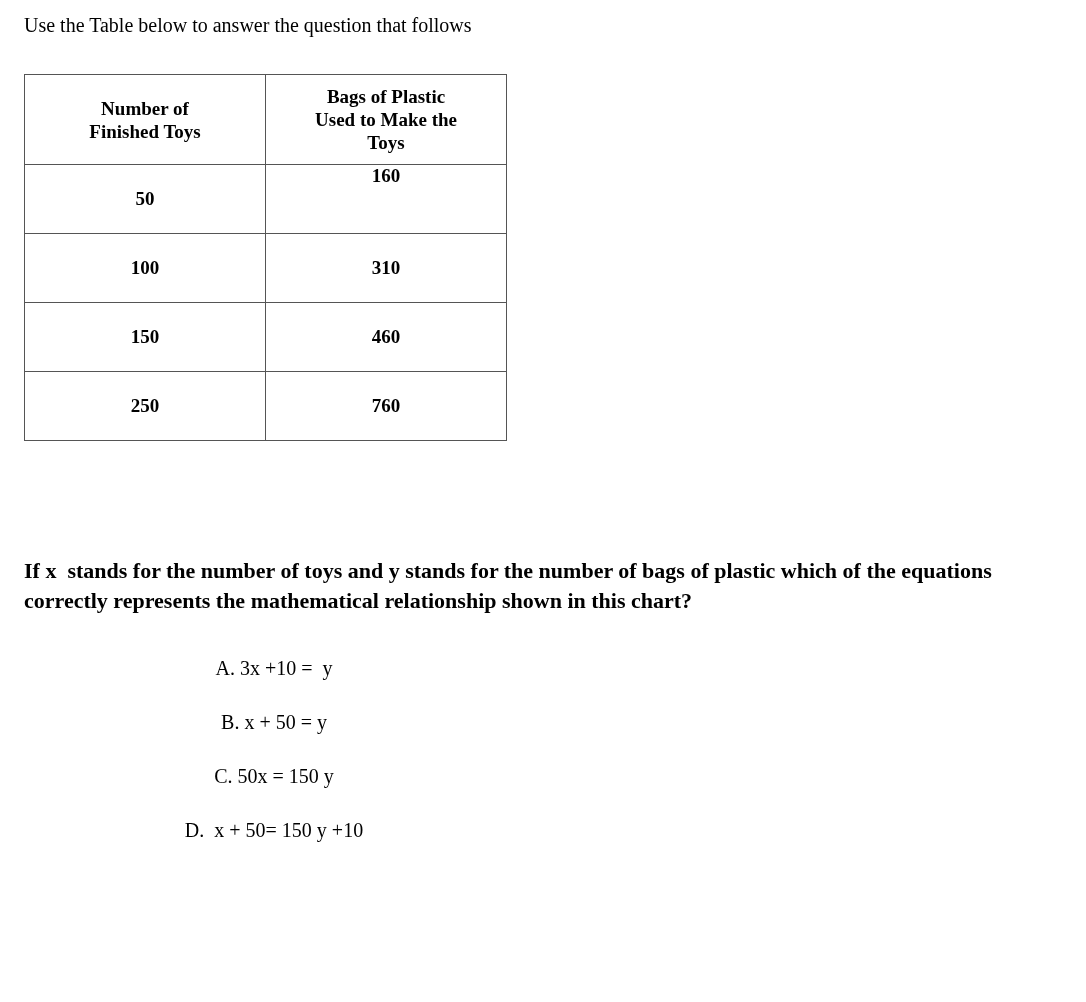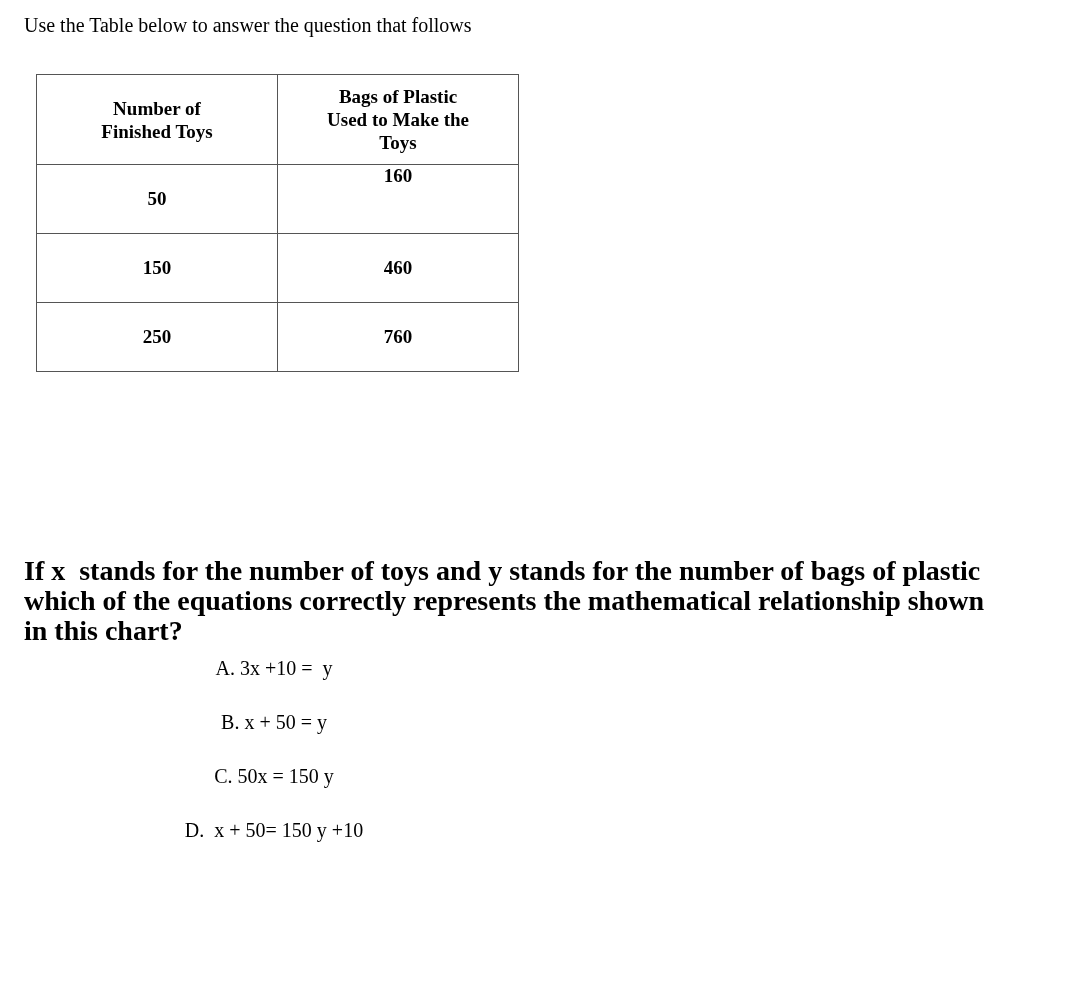--- a/index.html
+++ b/index.html
@@ -32,21 +32,21 @@
     top: 12px;
     font-size: 20px;
     line-height: 26px;
     font-weight: 400;
     white-space: pre;
   }
 
   
   .table-wrap {
     position: absolute;
-    left: 36px;
+    left: 24px;
     top: 74px;
     width: 482px;
   }
   table.data-table {
     border-collapse: collapse;
     width: 482px;
     table-layout: fixed;
   }
   table.data-table td,
   table.data-table th {
@@ -79,21 +79,21 @@
     vertical-align: top;
     padding-top: 0;
   }
 
   
   .question {
     position: absolute;
     left: 24px;
     top: 556px;
     width: 970px;
-    font-size: 28px;
+    font-size: 22px;
     line-height: 30px;
     font-weight: 700;
     white-space: pre-wrap;
   }
 
   
   .options {
     position: absolute;
     left: 24px;
     top: 655px;
@@ -129,20 +129,24 @@
             <span class="hl">Toys</span>
           </th>
         </tr>
       </thead>
       <tbody>
         <tr class="row-first">
           <td class="col-left">50</td>
           <td class="col-right">160</td>
         </tr>
         <tr>
+          <td class="col-left">100</td>
+          <td class="col-right">310</td>
+        </tr>
+        <tr>
           <td class="col-left">150</td>
           <td class="col-right">460</td>
         </tr>
         <tr>
           <td class="col-left">250</td>
           <td class="col-right">760</td>
         </tr>
       </tbody>
     </table>
   </div>

